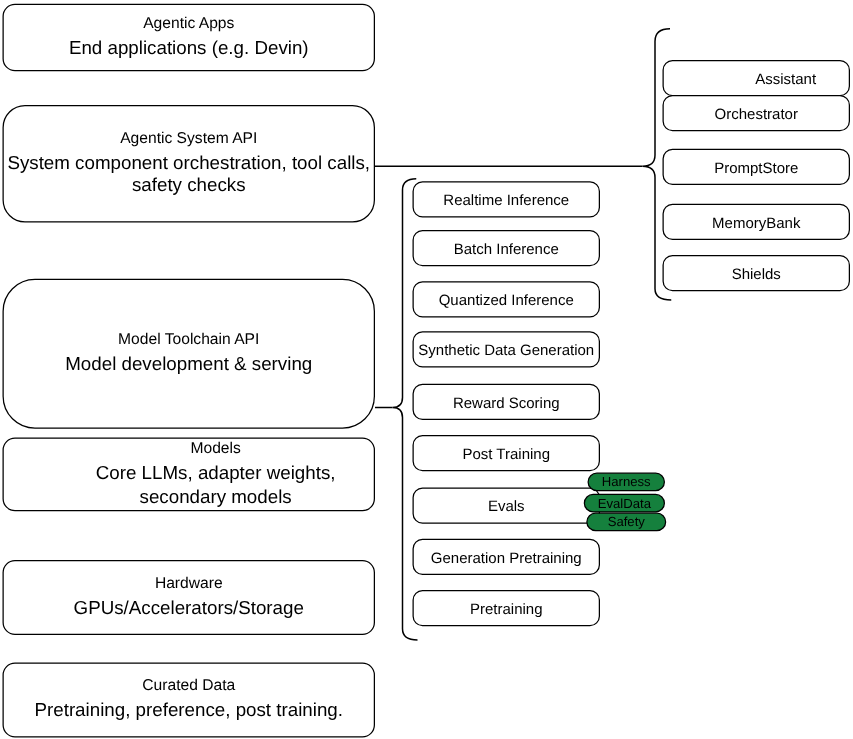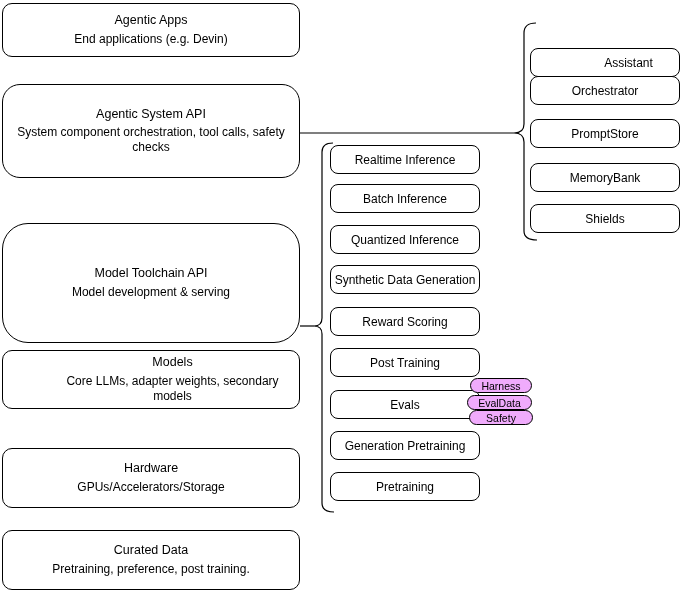--- a/index.html
+++ b/index.html
@@ -12,32 +12,32 @@
     overflow:hidden;
   }
   svg.connectors{position:absolute;left:0;top:0;z-index:1;}
   .node{
     position:absolute;left:2px;width:298px;
     border:1.2px solid #000;background:#fff;
     display:flex;flex-direction:column;justify-content:center;align-items:center;
     text-align:center;box-sizing:border-box;z-index:2;
   }
   .node .title{font-size:12.5px;line-height:1.25;}
-  .node .subtitle{font-size:12px;line-height:1.25;margin-top:3px;}
+  .node .subtitle{font-size:15px;line-height:1.25;margin-top:3px;}
   .small{
     position:absolute;width:150px;height:29px;
     border:1.2px solid #000;border-radius:8px;background:#fff;
     display:flex;align-items:center;justify-content:center;
     font-size:12px;box-sizing:border-box;z-index:2;
   }
   .mid{left:330px;}
   .right{left:530px;}
   .pill{
     position:absolute;height:15px;
-    border:1.1px solid #000;border-radius:999px;background:#f0abfc;
+    border:1.1px solid #000;border-radius:999px;background:#15803d;
     display:flex;align-items:center;justify-content:center;
     font-size:10.5px;box-sizing:border-box;z-index:3;
   }
 </style>
 </head>
 <body>
 
 <div class="canvas">
 
   <svg class="connectors" width="682" height="591" viewBox="0 0 682 591">

